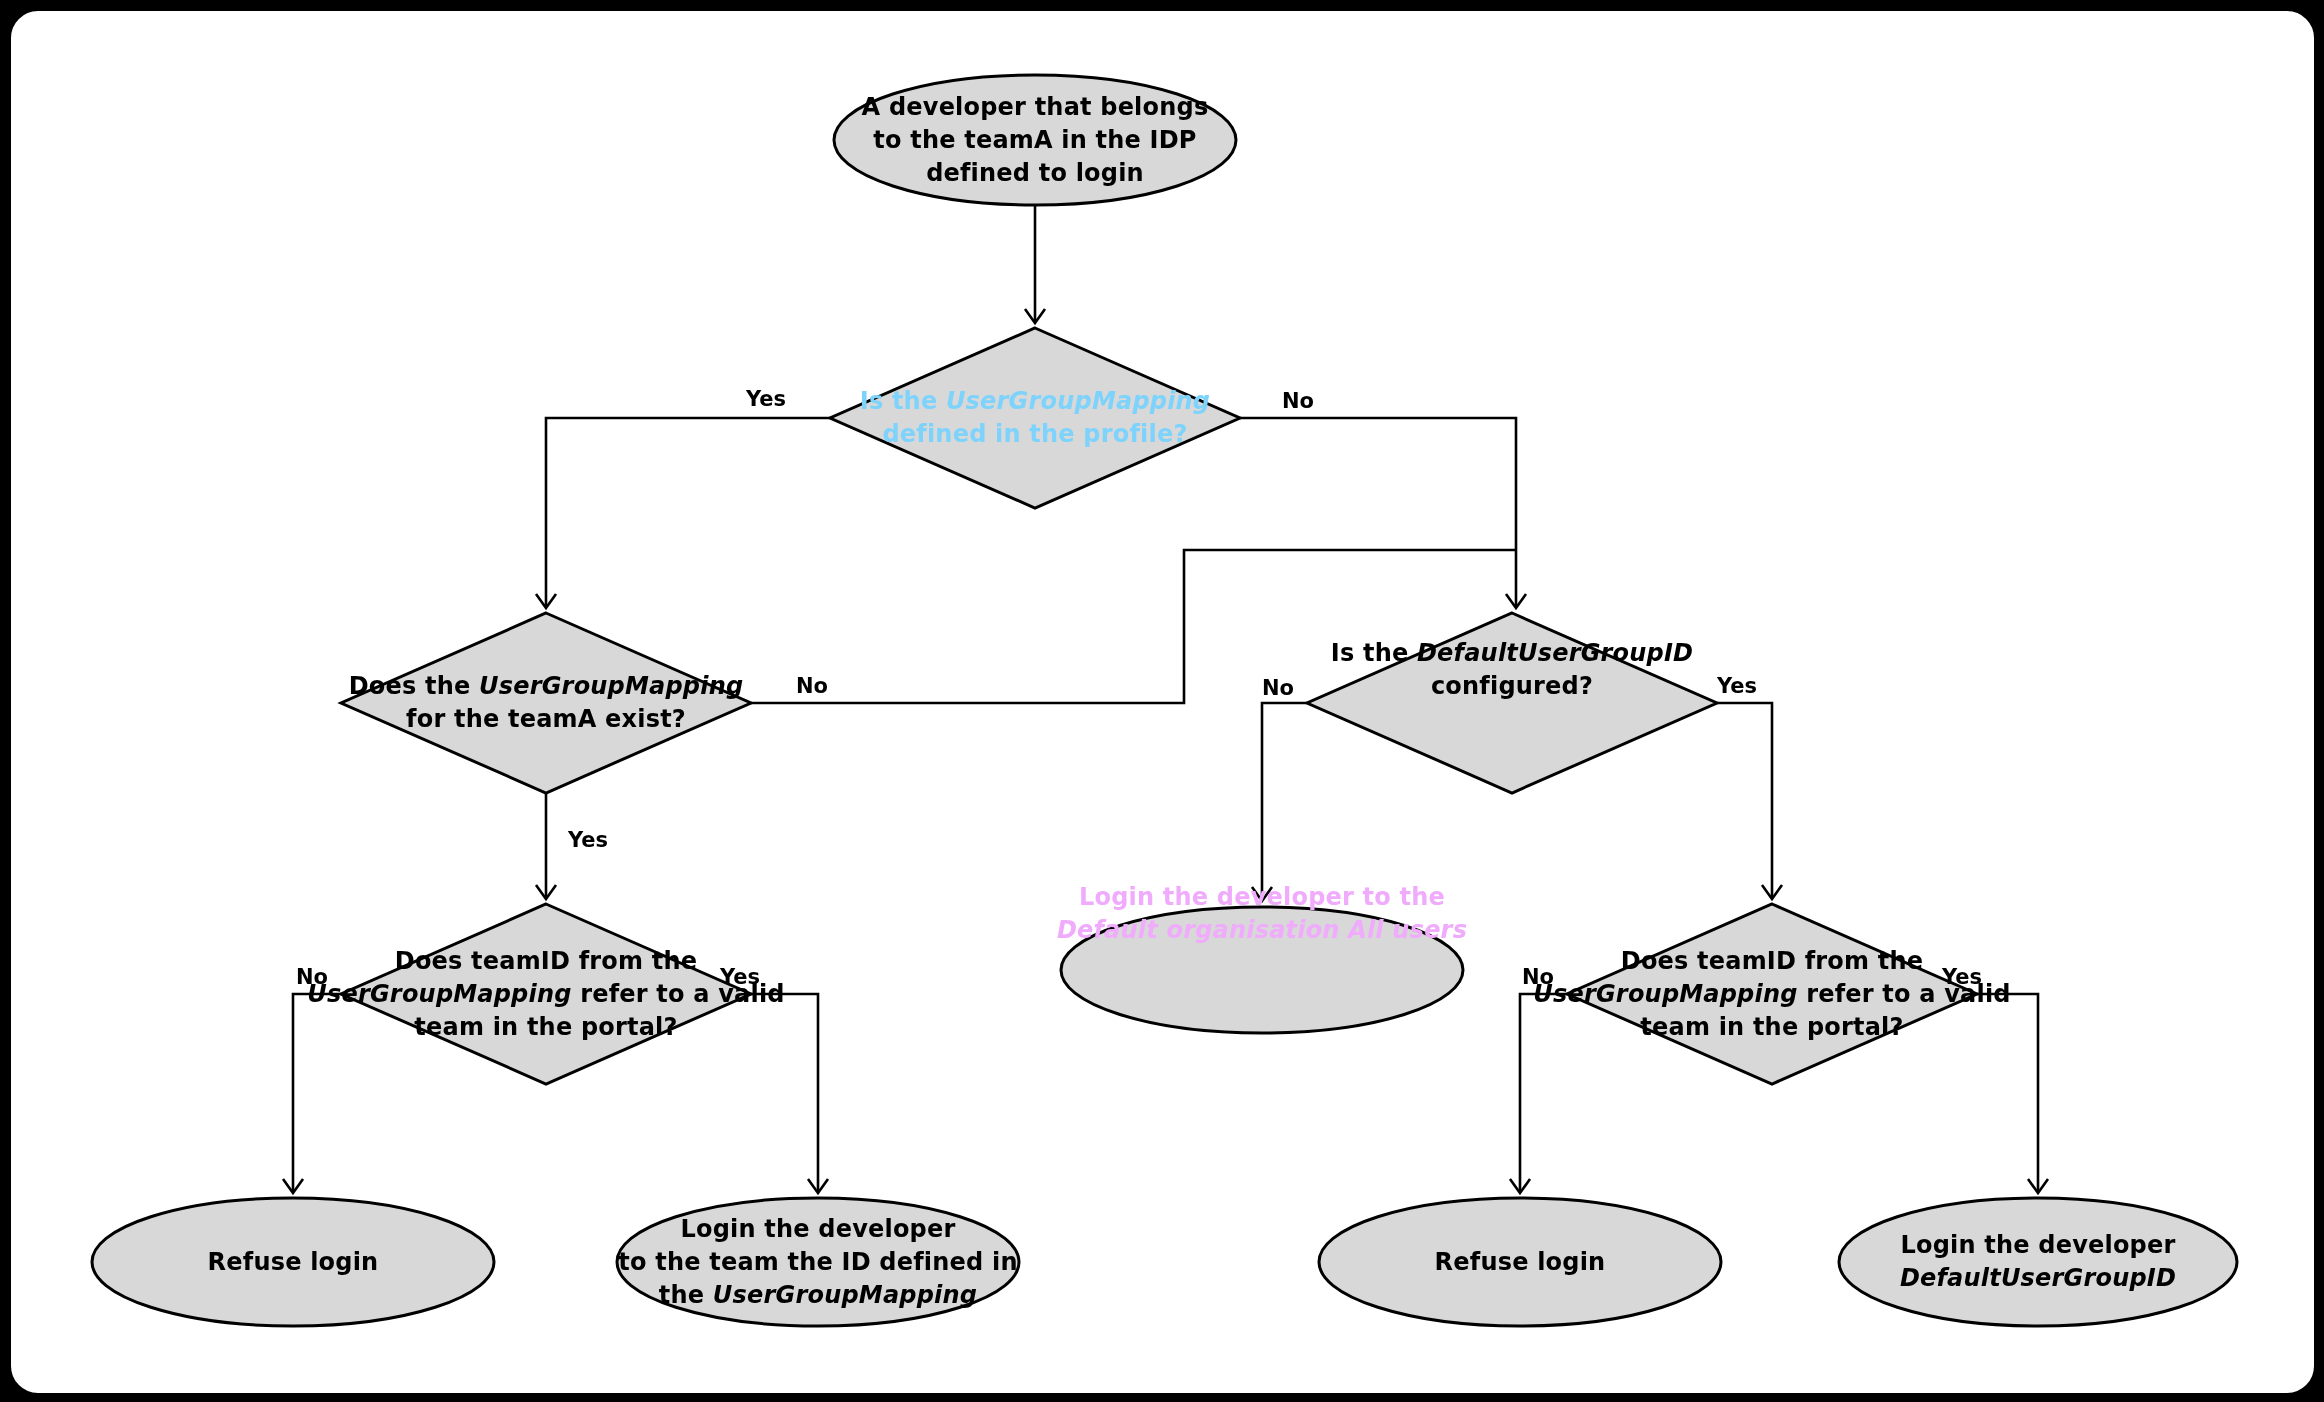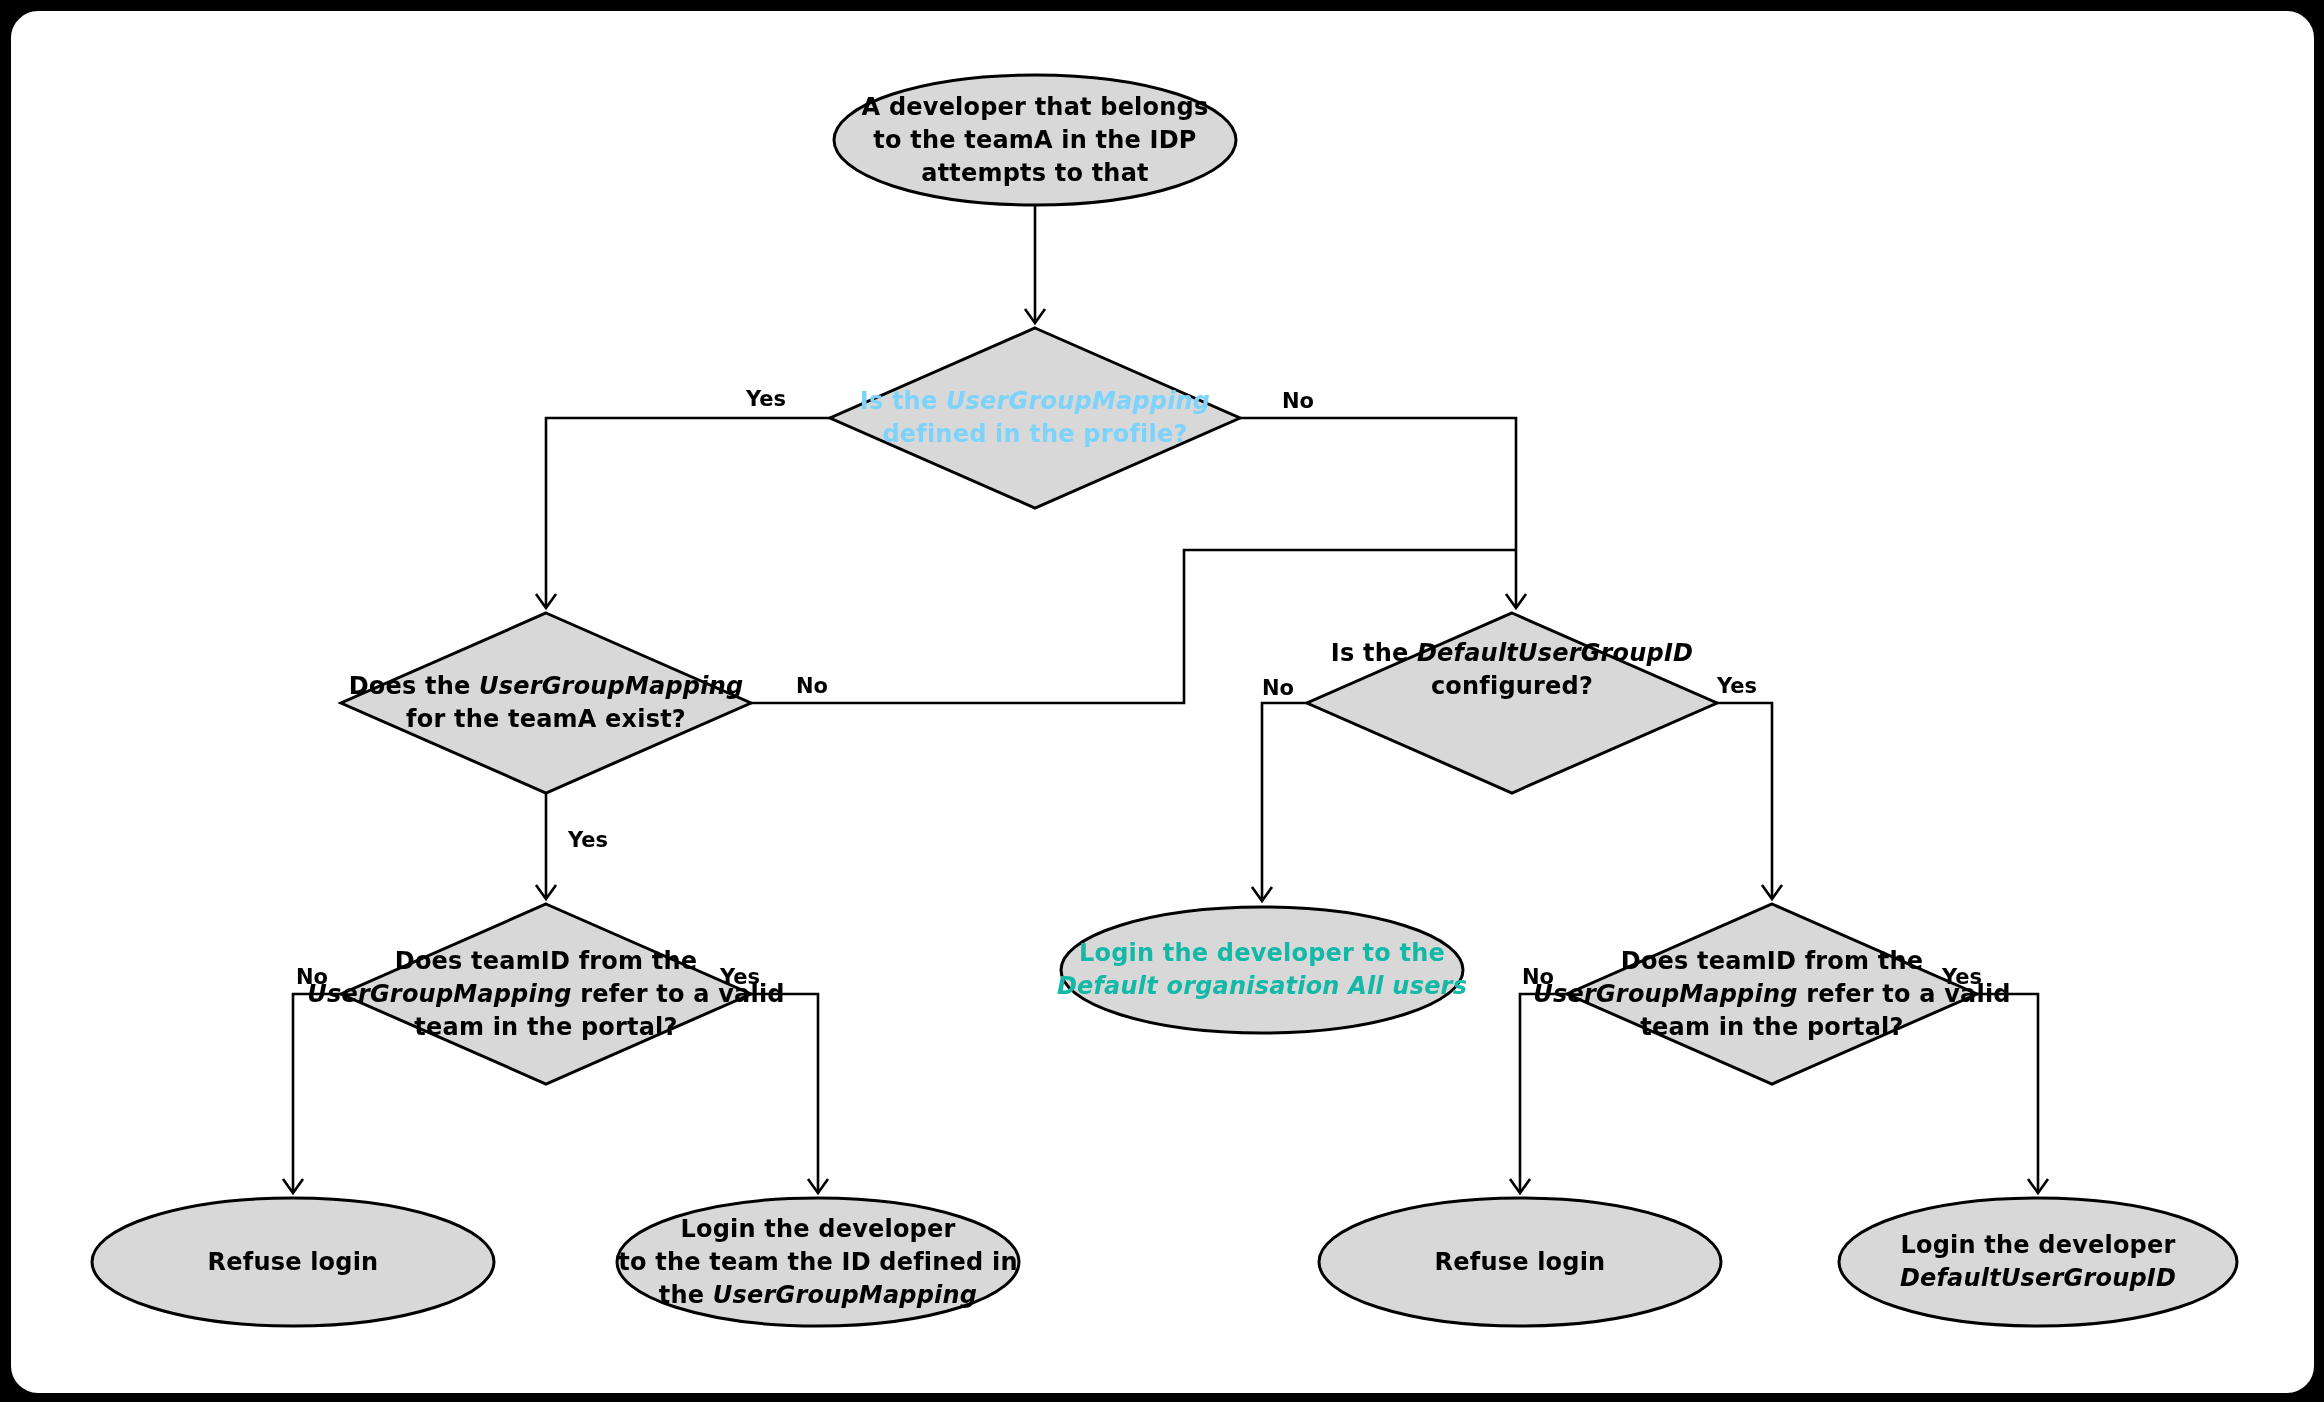--- a/index.html
+++ b/index.html
@@ -93,21 +93,21 @@
       <ellipse class="node-shape" cx="293" cy="1262" rx="201" ry="64" fill="#d8d8d8" stroke="#000000"></ellipse>
       <ellipse class="node-shape" cx="818" cy="1262" rx="201" ry="64" fill="#d8d8d8" stroke="#000000"></ellipse>
       <ellipse class="node-shape" cx="1520" cy="1262" rx="201" ry="64" fill="#d8d8d8" stroke="#000000"></ellipse>
       <ellipse class="node-shape" cx="2038" cy="1262" rx="199" ry="64" fill="#d8d8d8" stroke="#000000"></ellipse>
     </g>
   </svg>
 
   <div class="node-label" style="left: 1035px; top: 140px; color: rgb(0, 0, 0);">
       <div><span>A developer that belongs</span></div>
       <div><span>to the teamA in the IDP</span></div>
-      <div><span>attempts to that</span></div>
+      <div><span>defined to login</span></div>
     </div>
   <div class="node-label" style="left: 1035px; top: 418px; color: #7dd3fc;">
       <div><span>Is the </span><span class="it">UserGroupMapping</span></div>
       <div><span>defined in the profile?</span></div>
     </div>
   <div class="node-label" style="left: 546px; top: 703px; color: rgb(0, 0, 0);">
       <div><span>Does the </span><span class="it">UserGroupMapping</span></div>
       <div><span>for the teamA exist?</span></div>
     </div>
   <div class="node-label" style="left: 1512px; top: 670px; color: rgb(0, 0, 0);">
@@ -117,21 +117,21 @@
   <div class="node-label" style="left: 546px; top: 994px; color: rgb(0, 0, 0);">
       <div><span>Does teamID from the</span></div>
       <div><span class="it">UserGroupMapping</span><span> refer to a valid</span></div>
       <div><span>team in the portal?</span></div>
     </div>
   <div class="node-label" style="left: 1772px; top: 994px; color: rgb(0, 0, 0);">
       <div><span>Does teamID from the</span></div>
       <div><span class="it">UserGroupMapping</span><span> refer to a valid</span></div>
       <div><span>team in the portal?</span></div>
     </div>
-  <div class="node-label" style="left: 1262px; top: 970px; color: #14b8a6;">
+  <div class="node-label" style="left: 1262px; top: 914px; color: #f0abfc;">
       <div><span>Login the developer to the</span></div>
       <div><span class="it">Default organisation All users</span></div>
     </div>
   <div class="node-label" style="left: 293px; top: 1262px; color: rgb(0, 0, 0);">
       <div><span>Refuse login</span></div>
     </div>
   <div class="node-label" style="left: 818px; top: 1262px; color: rgb(0, 0, 0);">
       <div><span>Login the developer</span></div>
       <div><span>to the team the ID defined in</span></div>
       <div><span>the </span><span class="it">UserGroupMapping</span></div>

